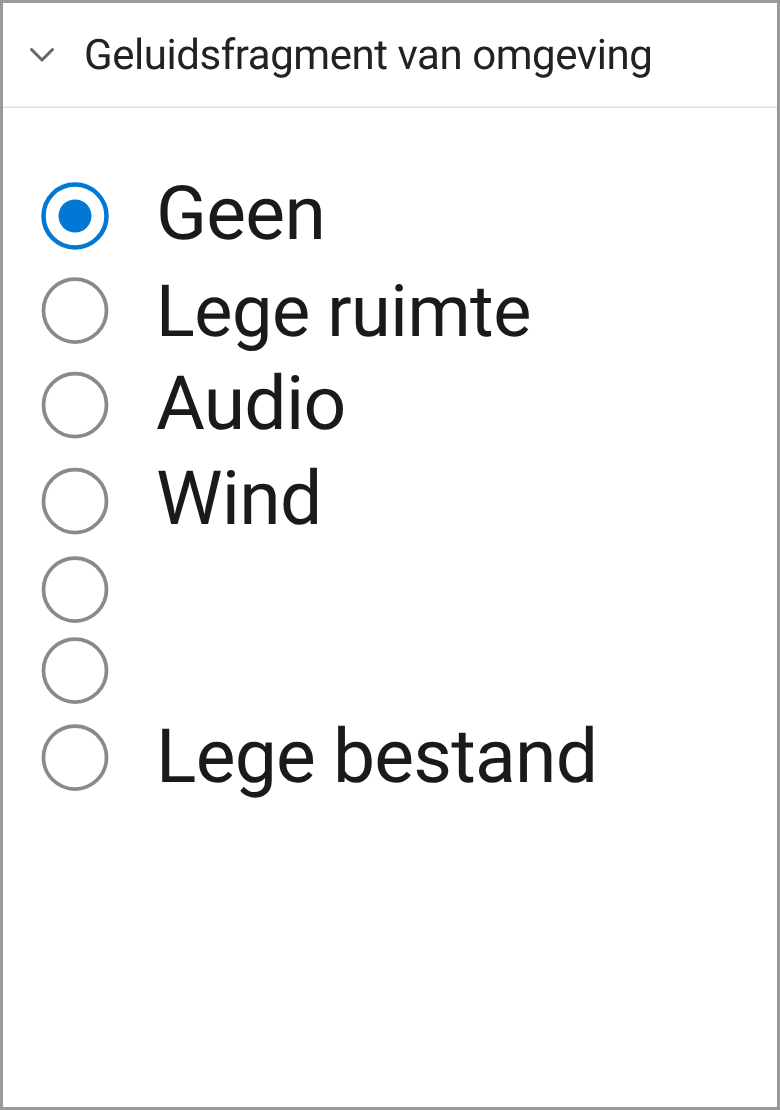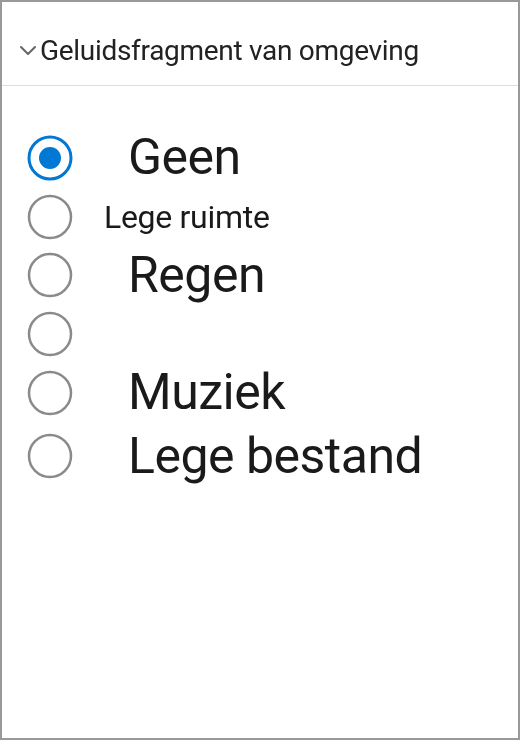--- a/index.html
+++ b/index.html
@@ -17,23 +17,23 @@
       width: 520px;
       height: 740px;
       border: 2px solid #999;
       background: #fff;
       display: flex;
       flex-direction: column;
     }
     .header {
       display: flex;
       align-items: center;
-      padding: 32px 12px 18px 14px;
+      padding: 18px 12px 18px 14px;
       border-bottom: 1px solid #ddd;
-      gap: 0;
+      gap: 16px;
     }
     .chevron {
       width: 24px;
       height: 24px;
       flex-shrink: 0;
     }
     .header-title {
       font-size: 28px;
       font-weight: 400;
       color: #222;
@@ -50,24 +50,23 @@
       gap: 30px;
       cursor: pointer;
       padding: 3px 0;
     }
     .option .label-large {
       font-size: 50px;
       font-weight: 400;
       color: #1a1a1a;
       letter-spacing: -0.5px;
       line-height: 1.15;
-      margin-left: 24px;
     }
     .option .label-medium {
-      font-size: 32px;
+      font-size: 48px;
       font-weight: 400;
       color: #1a1a1a;
       letter-spacing: -0.3px;
     }
     .radio {
       width: 48px;
       height: 48px;
       flex-shrink: 0;
     }
     .radio-outer {
@@ -116,39 +115,46 @@
       </span>
       <span class="label-medium">Lege ruimte</span>
     </div>
 
     <div class="option">
       <span class="radio">
         <svg viewBox="0 0 48 48" width="48" height="48">
           <circle class="radio-outer" cx="24" cy="24" r="21"></circle>
         </svg>
       </span>
-      <span class="label-large">Regen</span>
+      <span class="label-large">Audio</span>
     </div>
 
+    <div class="option">
+      <span class="radio">
+        <svg viewBox="0 0 48 48" width="48" height="48">
+          <circle class="radio-outer" cx="24" cy="24" r="21"></circle>
+        </svg>
+      </span>
+      <span class="label-large">Wind</span>
+    </div>
 
     <div class="option">
       <span class="radio">
         <svg viewBox="0 0 48 48" width="48" height="48">
           <circle class="radio-outer" cx="24" cy="24" r="21"></circle>
         </svg>
       </span>
     </div>
 
     <div class="option">
       <span class="radio">
         <svg viewBox="0 0 48 48" width="48" height="48">
           <circle class="radio-outer" cx="24" cy="24" r="21"></circle>
         </svg>
       </span>
-      <span class="label-large">Muziek</span>
     </div>
 
     <div class="option">
       <span class="radio">
         <svg viewBox="0 0 48 48" width="48" height="48">
           <circle class="radio-outer" cx="24" cy="24" r="21"></circle>
         </svg>
       </span>
       <span class="label-large">Lege bestand</span>
     </div>

